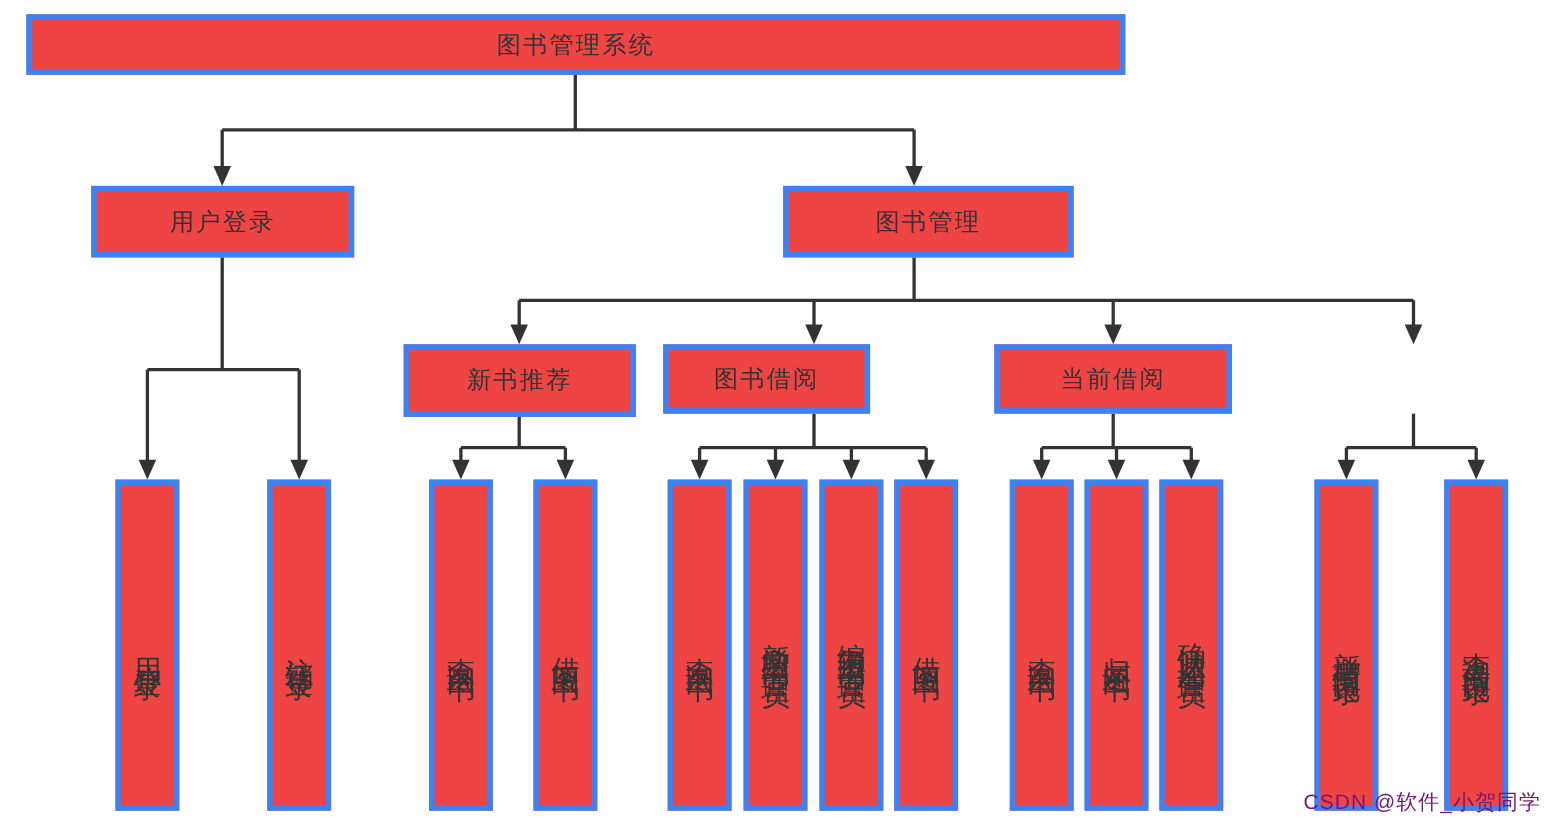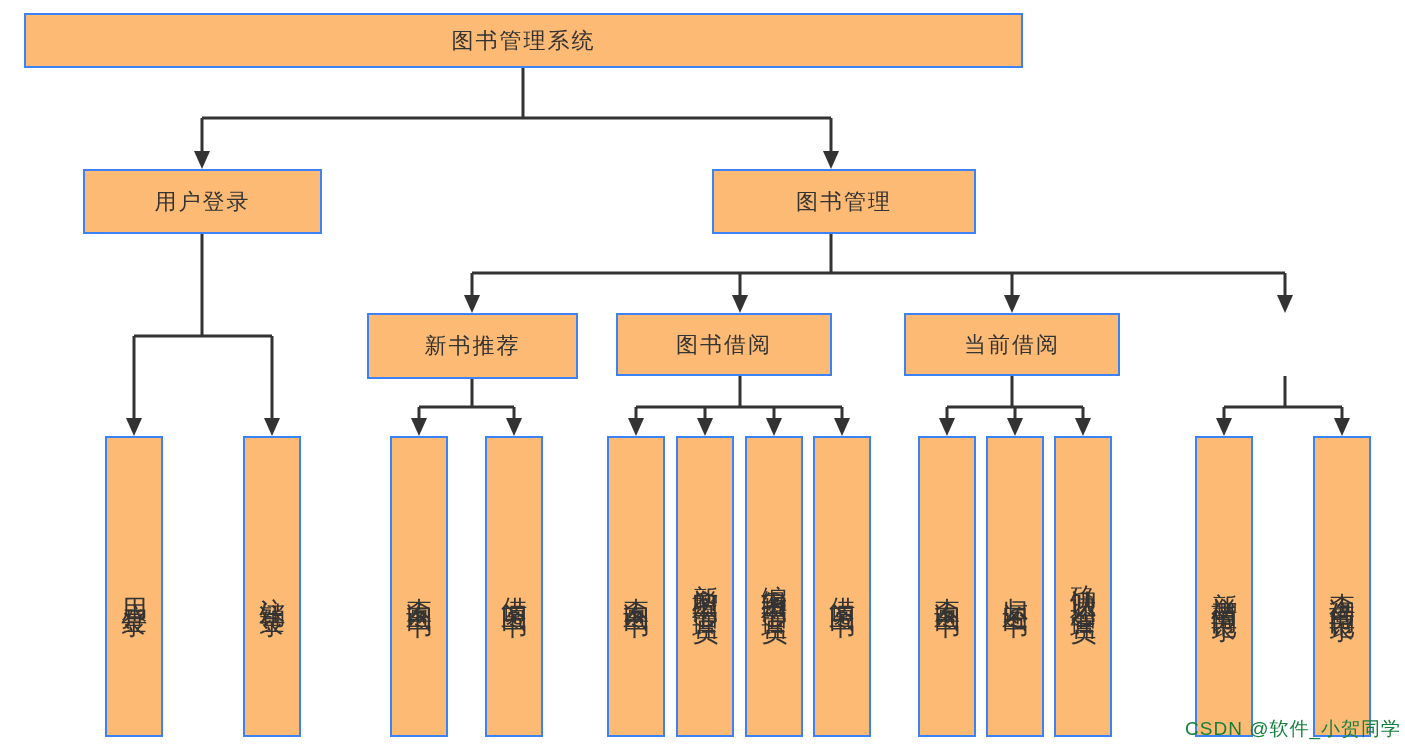--- a/index.html
+++ b/index.html
@@ -2,35 +2,35 @@
 <html><head>
 <meta charset="utf-8">
 <style>
   html,body{margin:0;padding:0;background:#ffffff;}
   .canvas{
     position:relative;width:1405px;height:747px;background:#ffffff;overflow:hidden;
     font-family:"Liberation Sans","DejaVu Sans",sans-serif;color:#333333;
   }
   .wires{position:absolute;left:0;top:0;z-index:1;}
   .node{
-    position:absolute;box-sizing:border-box;background:#fdba74;
-    border:2px solid #3b82f6;z-index:2;
+    position:absolute;box-sizing:border-box;background:#ef4444;
+    border:5px solid #3b82f6;z-index:2;
     display:flex;align-items:center;justify-content:center;
     font-size:22px;letter-spacing:2px;color:#333333;
   }
   .leaf{
     font-size:26px;letter-spacing:5px;
   }
   .leaf span{
     writing-mode:vertical-rl;text-orientation:mixed;
     line-height:1.05;white-space:nowrap;
   }
   .watermark{
     position:absolute;right:4px;bottom:5px;z-index:3;
-    font-size:19px;letter-spacing:1px;color:#15803d;
+    font-size:19px;letter-spacing:1px;color:#701a75;
   }
 </style>
 </head>
 <body>
 
 <div class="canvas">
 
   <svg class="wires" width="1405" height="747" viewBox="0 0 1405 747">
     <g stroke="#333333" stroke-width="3" fill="none">
 
@@ -96,21 +96,21 @@
       <polygon points="1334,418 1350,418 1342,436"></polygon>
     </g>
   </svg>
 
   <div class="node" style="left:24px;top:13px;width:999px;height:55px">图书管理系统</div>
 
   <div class="node" style="left:83px;top:169px;width:239px;height:65px">用户登录</div>
   <div class="node" style="left:712px;top:169px;width:264px;height:65px">图书管理</div>
 
   <div class="node" style="left:367px;top:313px;width:211px;height:66px">新书推荐</div>
-  <div class="node" style="left:616px;top:313px;width:216px;height:63px">图书借阅</div>
+  <div class="node" style="left:603px;top:313px;width:188px;height:63px">图书借阅</div>
   <div class="node" style="left:904px;top:313px;width:216px;height:63px">当前借阅</div>
 
   <div class="node leaf" style="left:105px;top:436px;width:58px;height:301px">
     <span>用户登录</span>
   </div>
   <div class="node leaf" style="left:243px;top:436px;width:58px;height:301px">
     <span>注销登录</span>
   </div>
 
   <div class="node leaf" style="left:390px;top:436px;width:58px;height:301px">

